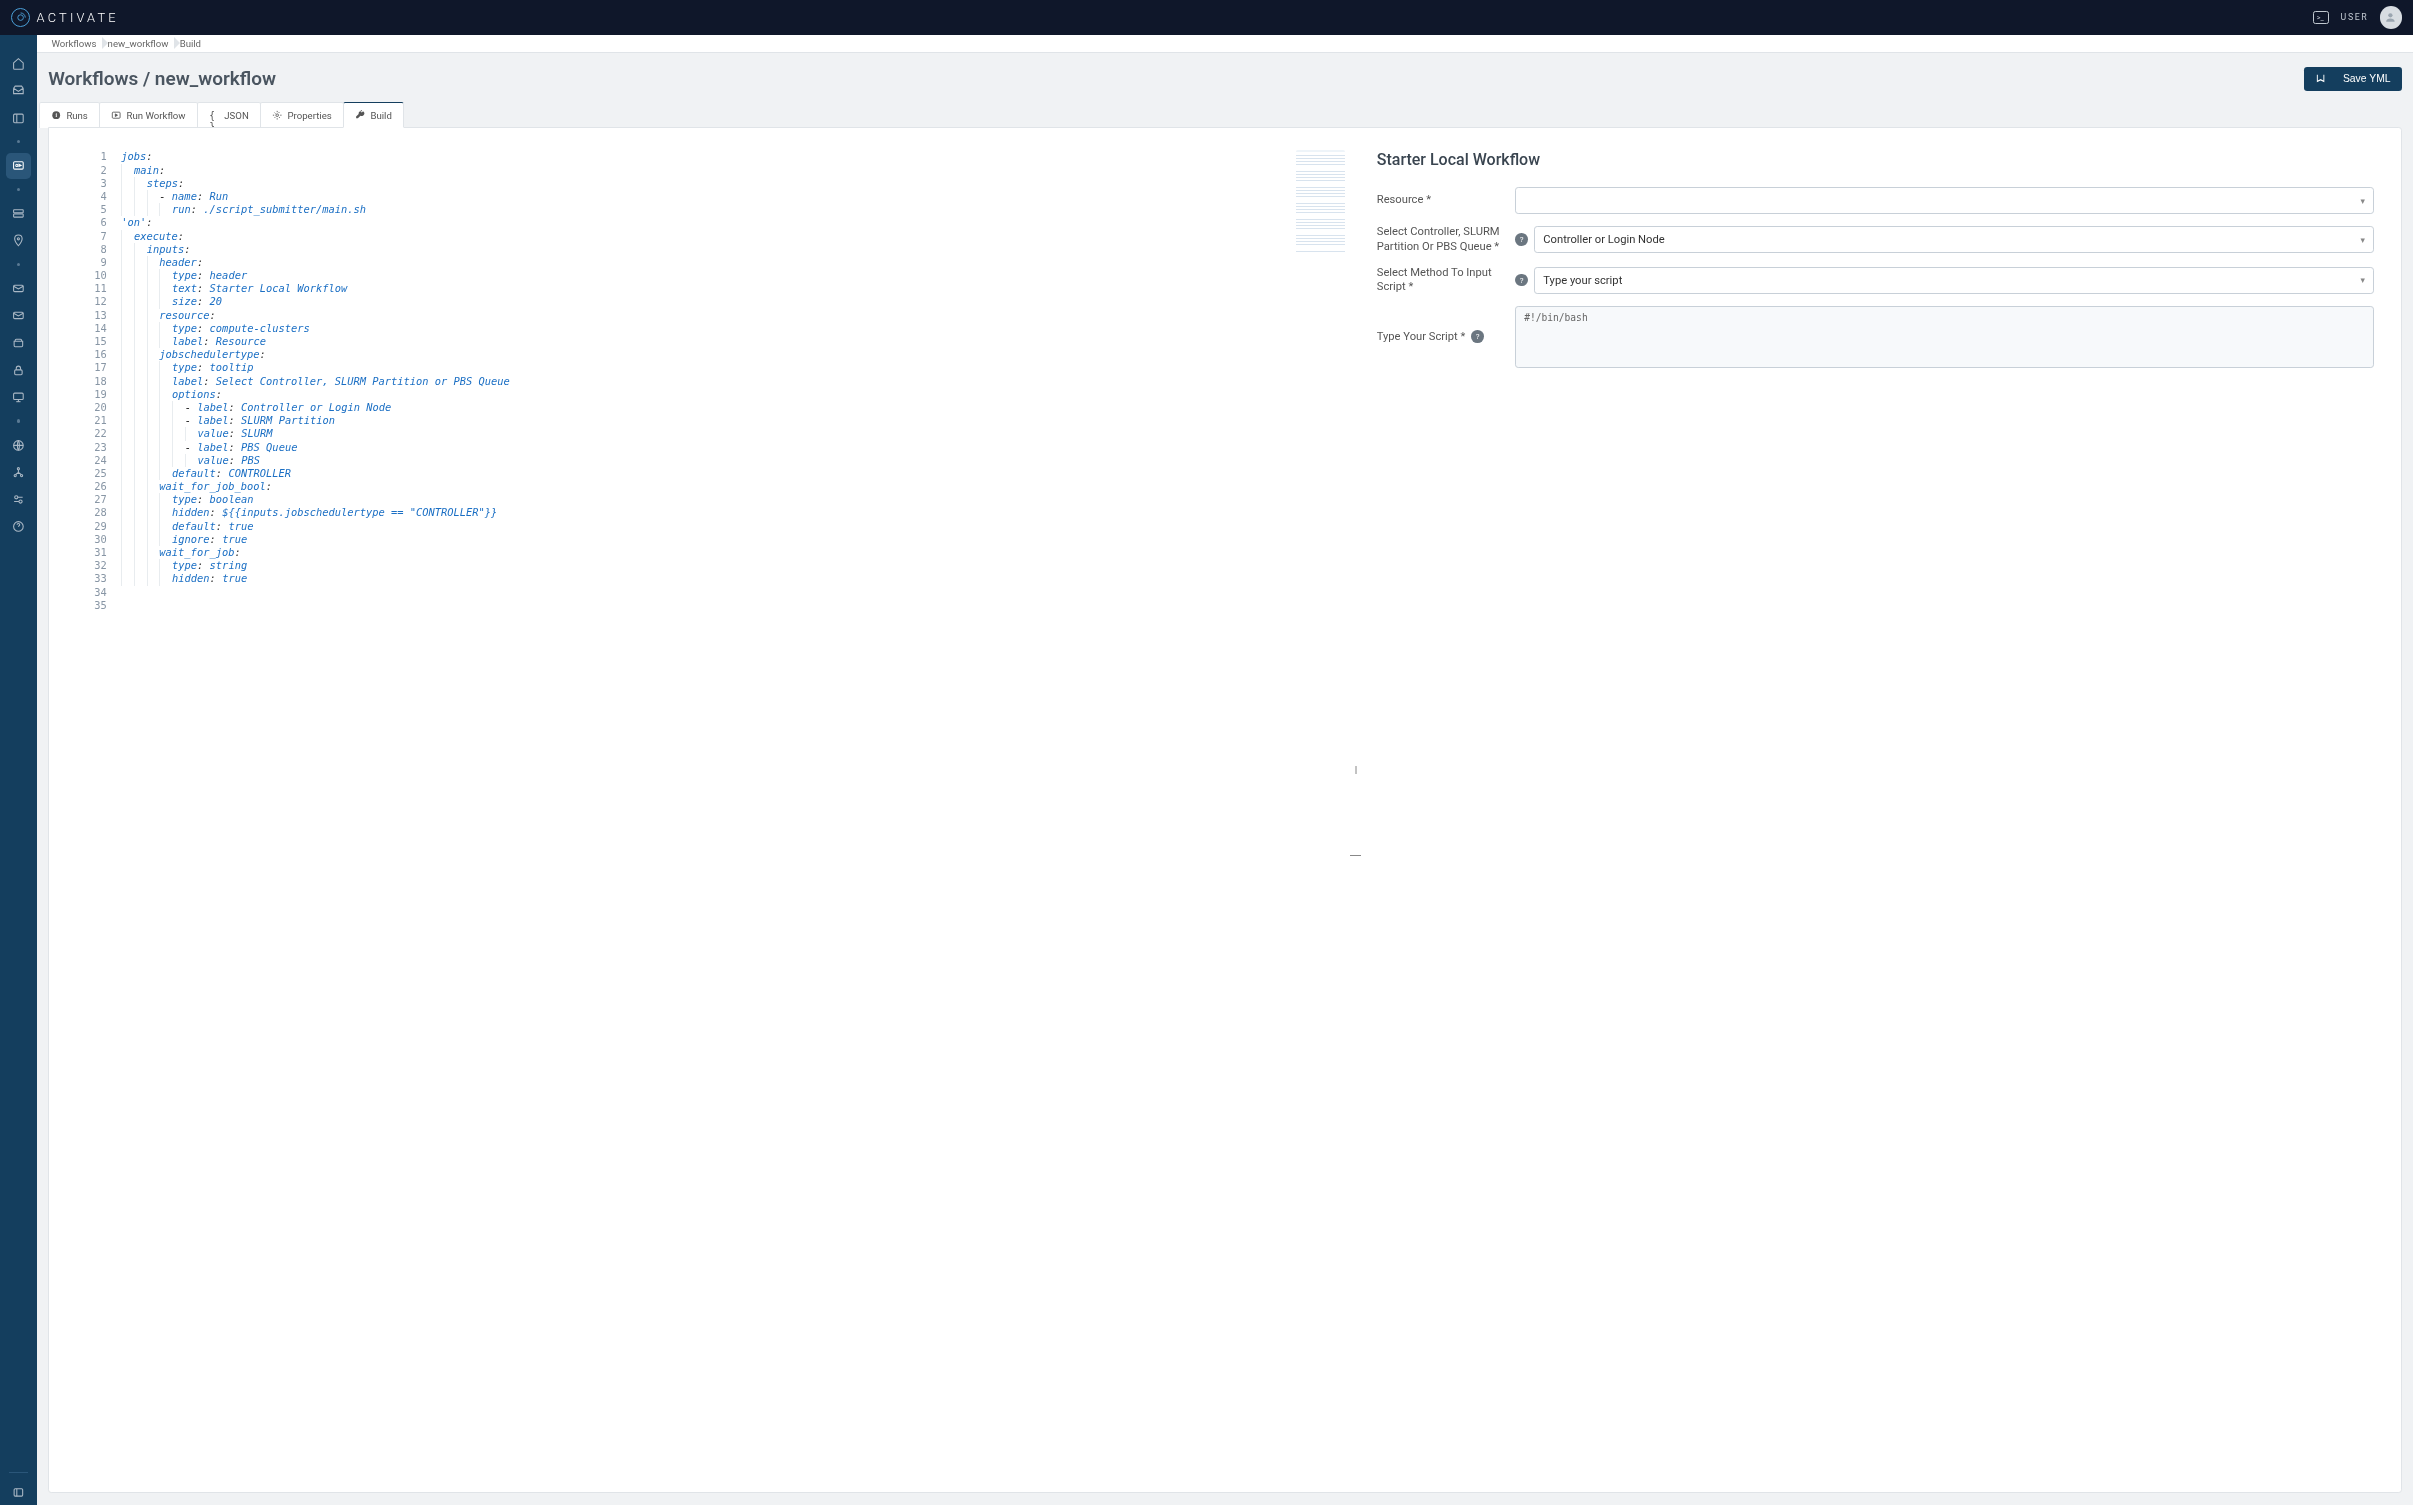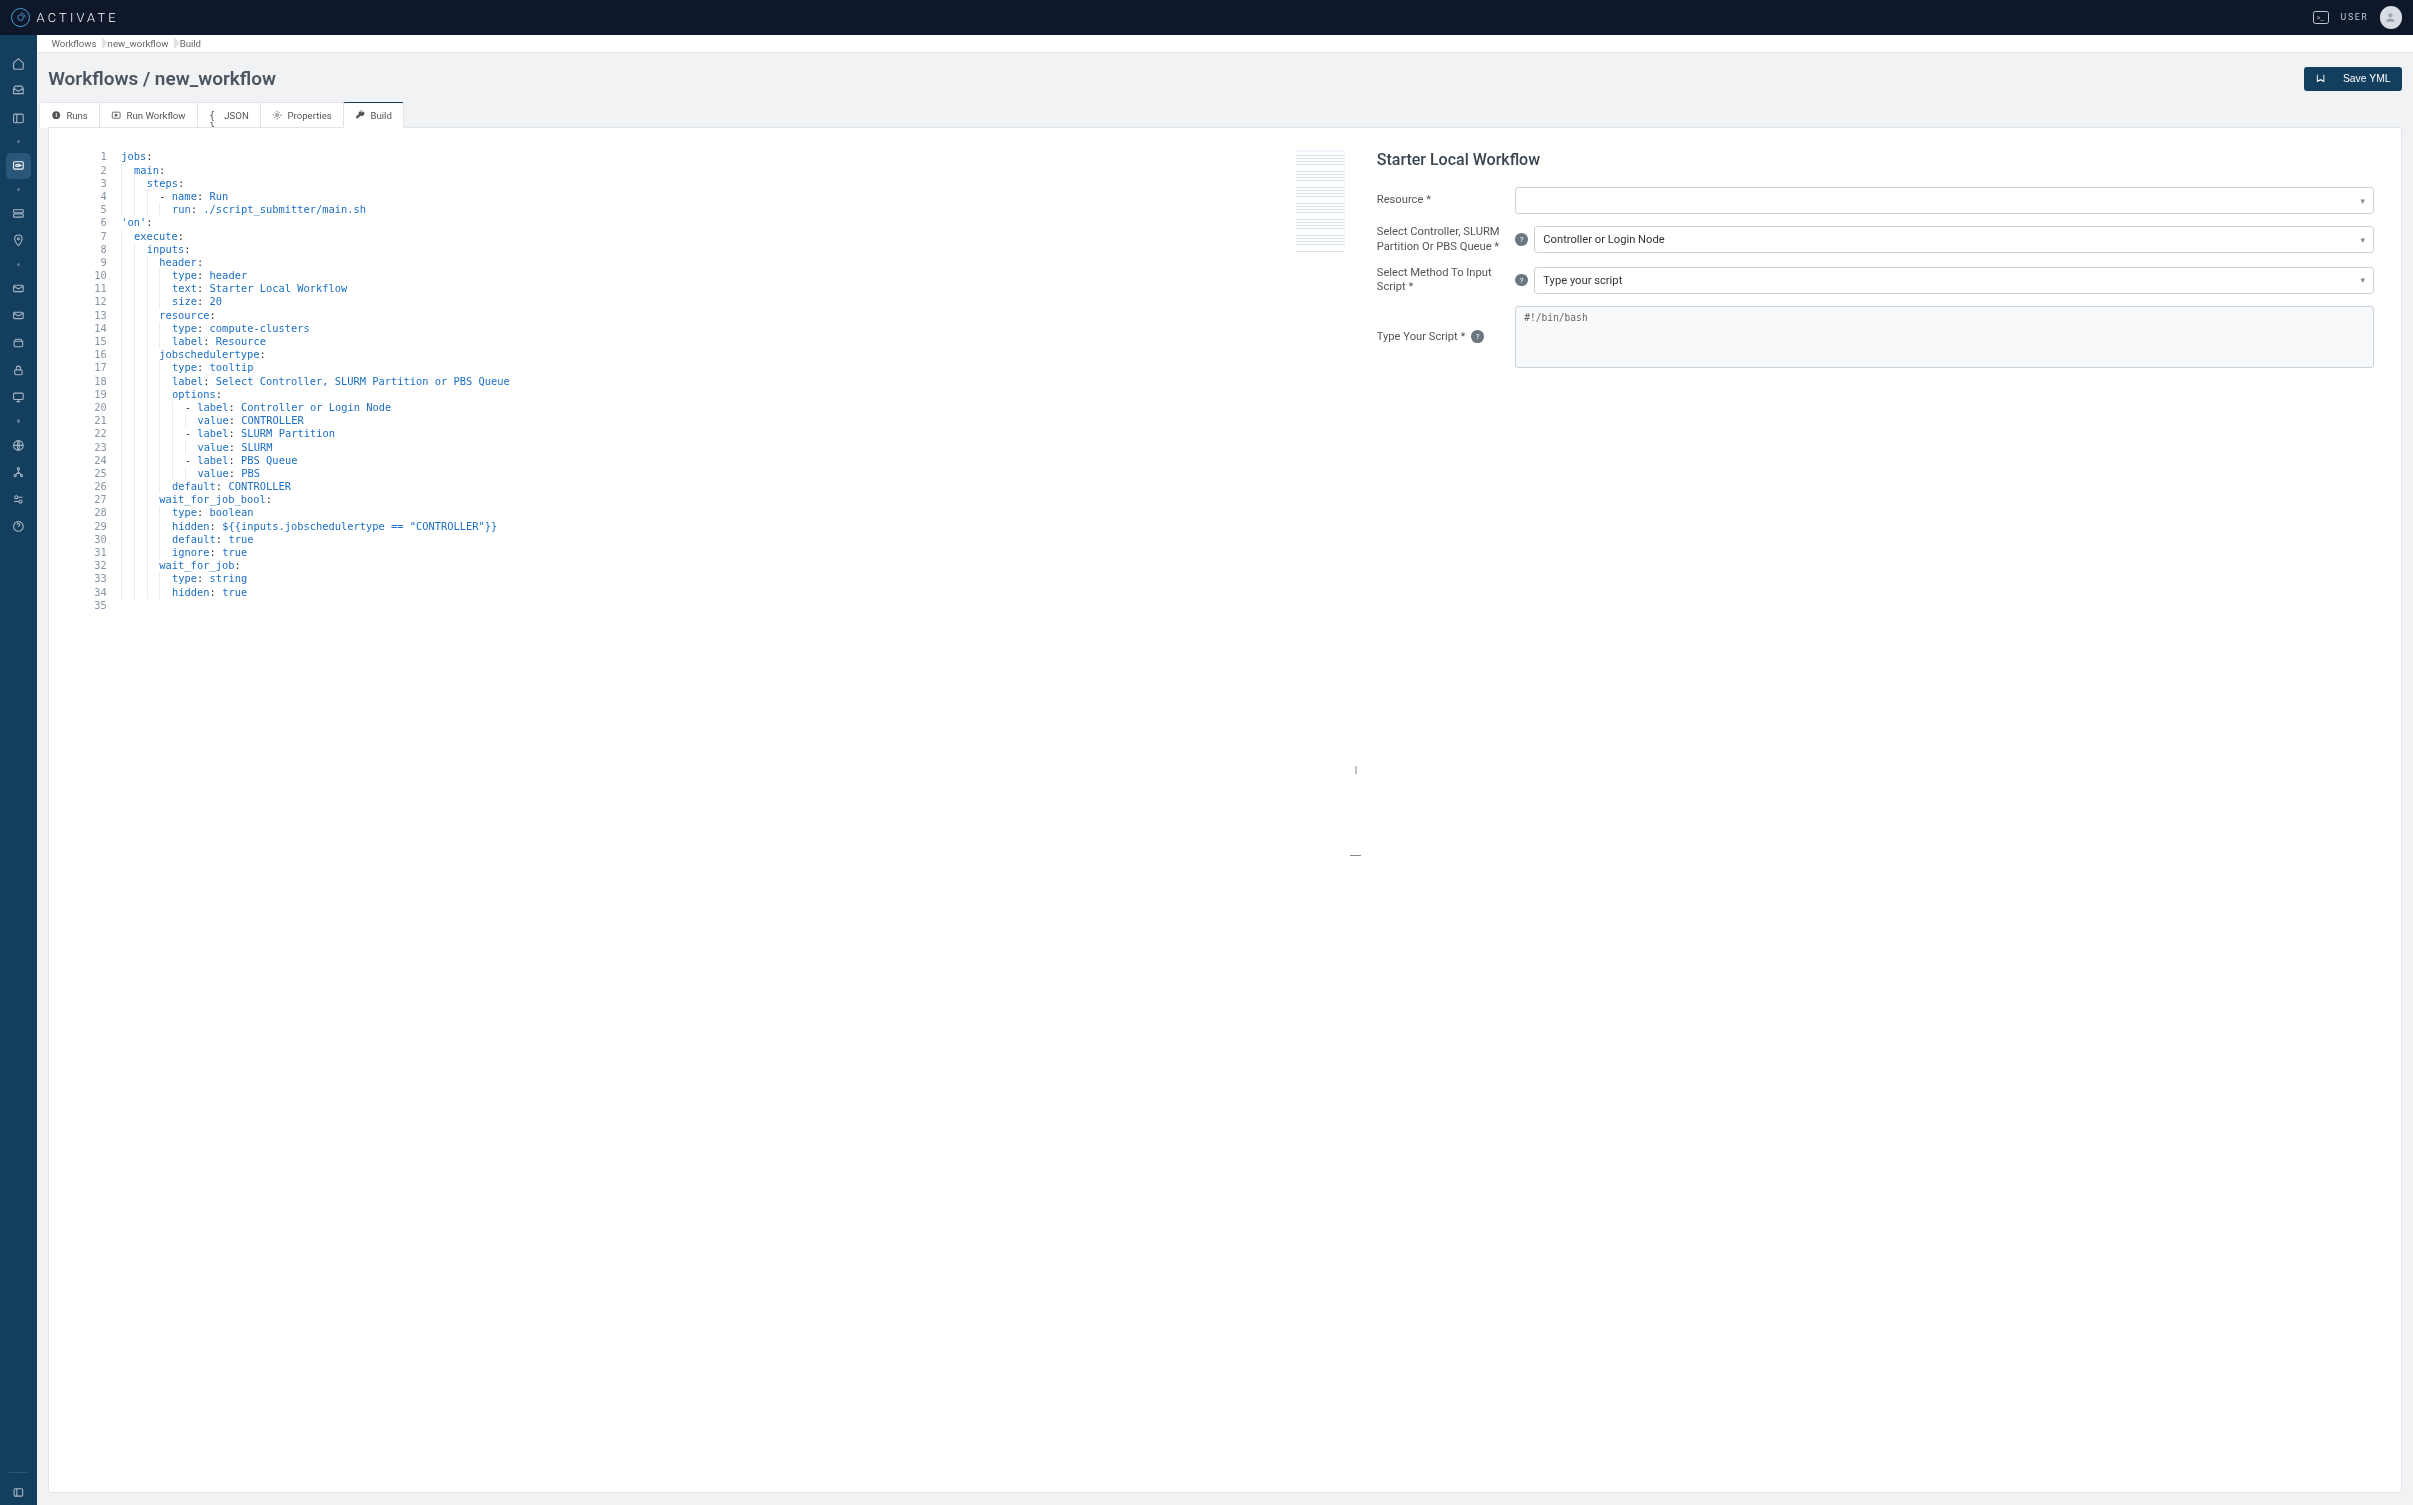--- a/index.html
+++ b/index.html
@@ -41,21 +41,21 @@
 .tab.active { border-bottom: 0.8px solid #fff; position: relative; z-index: 2; border-top: 1.6px solid #143e5e; }
 .tab svg, .tab .tab-icon { width: 10.4px; height: 10.4px; }
 .tab-braces { font-family: monospace; font-size: 9.6px; }
 
 .panel { background: #fff; border: 0.8px solid #e0e4e8; margin: 0 11.2px 11.2px; flex: 1; border-radius: 0 3.2px 3.2px 3.2px; display: flex; overflow: hidden; position: relative; top: -0.8px; z-index: 1; }
 
 .code-pane { flex: 0 0 53%; padding: 22.3px 0 16px 0; display: flex; position: relative; font-family: "SF Mono", Monaco, Consolas, monospace; font-size: 10.4px; line-height: 13.2px; overflow: hidden; }
 .gutter { width: 72px; text-align: right; color: #8896a5; padding-right: 14.4px; }
 .gutter div { height: 13.2px; }
 .code-lines { flex: 1; position: relative; }
-.code-line { height: 13.2px; white-space: pre; }
+.code-line { height: 13.2px; white-space: pre; font-style: italic; }
 .tok-key { color: #1b6fc4; }
 .tok-str { color: #1b6fc4; }
 .tok-punc { color: #333; }
 .indent-guide { display: inline-block; border-left: 0.8px solid #e8ecef; margin-right: -0.8px; }
 
 .minimap { width: 54px; padding: 22.3px 4.8px 0 0; }
 .minimap-inner { width: 100%; height: 104px; background: linear-gradient(to bottom, #e8f0f7 0, #e8f0f7 1.6px, transparent 1.6px), repeating-linear-gradient(to bottom, transparent 0, transparent 1.6px, #c8d8e8 1.6px, #c8d8e8 2.4px, transparent 2.4px, transparent 3.2px); opacity: 0.7; border-radius: 1.6px; }
 
 .split-handle { width: 11.2px; display: flex; align-items: center; justify-content: center; color: #aaa; cursor: col-resize; flex-direction: column; gap: 32px; }
 .split-handle .bars { font-size: 9.6px; letter-spacing: -1.6px; }
@@ -312,21 +312,20 @@
             <div class="code-line"><span class="indent-guide">  </span><span class="indent-guide">  </span><span class="indent-guide">  </span><span class="indent-guide">  </span><span class="tok-key">text</span><span class="tok-punc">: </span><span class="tok-str">Starter Local Workflow</span></div>
             <div class="code-line"><span class="indent-guide">  </span><span class="indent-guide">  </span><span class="indent-guide">  </span><span class="indent-guide">  </span><span class="tok-key">size</span><span class="tok-punc">: </span><span class="tok-str">20</span></div>
             <div class="code-line"><span class="indent-guide">  </span><span class="indent-guide">  </span><span class="indent-guide">  </span><span class="tok-key">resource</span><span class="tok-punc">:</span></div>
             <div class="code-line"><span class="indent-guide">  </span><span class="indent-guide">  </span><span class="indent-guide">  </span><span class="indent-guide">  </span><span class="tok-key">type</span><span class="tok-punc">: </span><span class="tok-str">compute-clusters</span></div>
             <div class="code-line"><span class="indent-guide">  </span><span class="indent-guide">  </span><span class="indent-guide">  </span><span class="indent-guide">  </span><span class="tok-key">label</span><span class="tok-punc">: </span><span class="tok-str">Resource</span></div>
             <div class="code-line"><span class="indent-guide">  </span><span class="indent-guide">  </span><span class="indent-guide">  </span><span class="tok-key">jobschedulertype</span><span class="tok-punc">:</span></div>
             <div class="code-line"><span class="indent-guide">  </span><span class="indent-guide">  </span><span class="indent-guide">  </span><span class="indent-guide">  </span><span class="tok-key">type</span><span class="tok-punc">: </span><span class="tok-str">tooltip</span></div>
             <div class="code-line"><span class="indent-guide">  </span><span class="indent-guide">  </span><span class="indent-guide">  </span><span class="indent-guide">  </span><span class="tok-key">label</span><span class="tok-punc">: </span><span class="tok-str">Select Controller, SLURM Partition or PBS Queue</span></div>
             <div class="code-line"><span class="indent-guide">  </span><span class="indent-guide">  </span><span class="indent-guide">  </span><span class="indent-guide">  </span><span class="tok-key">options</span><span class="tok-punc">:</span></div>
             <div class="code-line"><span class="indent-guide">  </span><span class="indent-guide">  </span><span class="indent-guide">  </span><span class="indent-guide">  </span><span class="indent-guide">  </span><span class="tok-punc">- </span><span class="tok-key">label</span><span class="tok-punc">: </span><span class="tok-str">Controller or Login Node</span></div>
-            <div class="code-line"><span class="indent-guide">  </span><span class="indent-guide">  </span><span class="indent-guide">  </span><span class="indent-guide">  </span><span class="indent-guide">  </span><span class="indent-guide">  </span><span class="tok-key">value</span><span class="tok-punc">: </span><span class="tok-str">CONTROLLER</span></div>
             <div class="code-line"><span class="indent-guide">  </span><span class="indent-guide">  </span><span class="indent-guide">  </span><span class="indent-guide">  </span><span class="indent-guide">  </span><span class="tok-punc">- </span><span class="tok-key">label</span><span class="tok-punc">: </span><span class="tok-str">SLURM Partition</span></div>
             <div class="code-line"><span class="indent-guide">  </span><span class="indent-guide">  </span><span class="indent-guide">  </span><span class="indent-guide">  </span><span class="indent-guide">  </span><span class="indent-guide">  </span><span class="tok-key">value</span><span class="tok-punc">: </span><span class="tok-str">SLURM</span></div>
             <div class="code-line"><span class="indent-guide">  </span><span class="indent-guide">  </span><span class="indent-guide">  </span><span class="indent-guide">  </span><span class="indent-guide">  </span><span class="tok-punc">- </span><span class="tok-key">label</span><span class="tok-punc">: </span><span class="tok-str">PBS Queue</span></div>
             <div class="code-line"><span class="indent-guide">  </span><span class="indent-guide">  </span><span class="indent-guide">  </span><span class="indent-guide">  </span><span class="indent-guide">  </span><span class="indent-guide">  </span><span class="tok-key">value</span><span class="tok-punc">: </span><span class="tok-str">PBS</span></div>
             <div class="code-line"><span class="indent-guide">  </span><span class="indent-guide">  </span><span class="indent-guide">  </span><span class="indent-guide">  </span><span class="tok-key">default</span><span class="tok-punc">: </span><span class="tok-str">CONTROLLER</span></div>
             <div class="code-line"><span class="indent-guide">  </span><span class="indent-guide">  </span><span class="indent-guide">  </span><span class="tok-key">wait_for_job_bool</span><span class="tok-punc">:</span></div>
             <div class="code-line"><span class="indent-guide">  </span><span class="indent-guide">  </span><span class="indent-guide">  </span><span class="indent-guide">  </span><span class="tok-key">type</span><span class="tok-punc">: </span><span class="tok-str">boolean</span></div>
             <div class="code-line"><span class="indent-guide">  </span><span class="indent-guide">  </span><span class="indent-guide">  </span><span class="indent-guide">  </span><span class="tok-key">hidden</span><span class="tok-punc">: </span><span class="tok-str">${{inputs.jobschedulertype == "CONTROLLER"}}</span></div>
             <div class="code-line"><span class="indent-guide">  </span><span class="indent-guide">  </span><span class="indent-guide">  </span><span class="indent-guide">  </span><span class="tok-key">default</span><span class="tok-punc">: </span><span class="tok-str">true</span></div>
             <div class="code-line"><span class="indent-guide">  </span><span class="indent-guide">  </span><span class="indent-guide">  </span><span class="indent-guide">  </span><span class="tok-key">ignore</span><span class="tok-punc">: </span><span class="tok-str">true</span></div>

